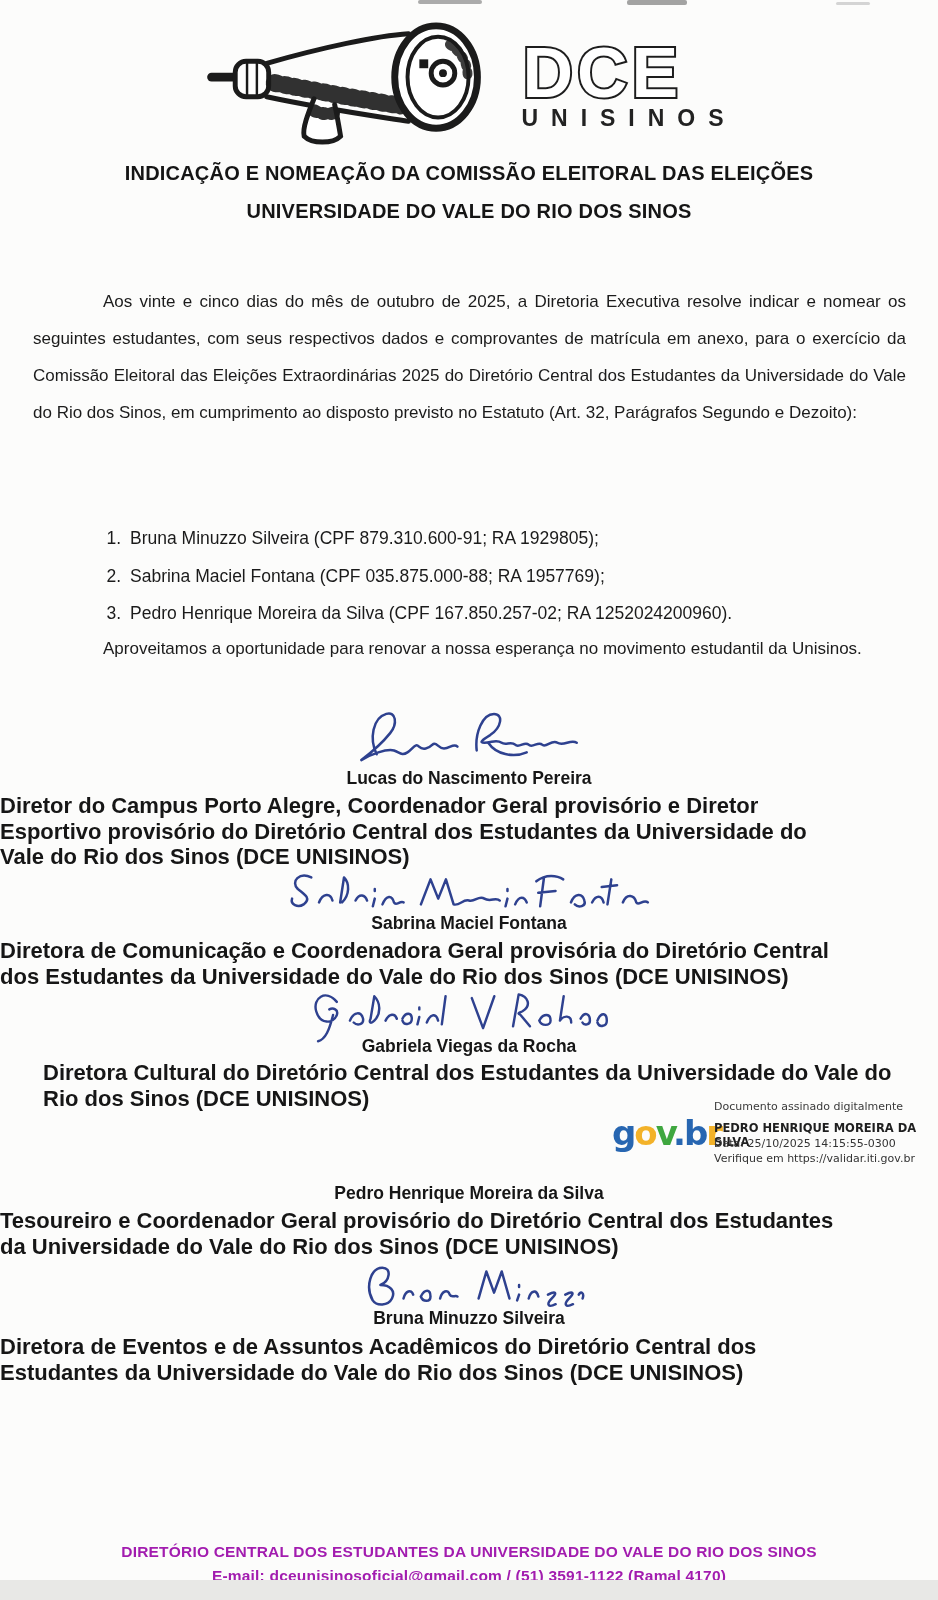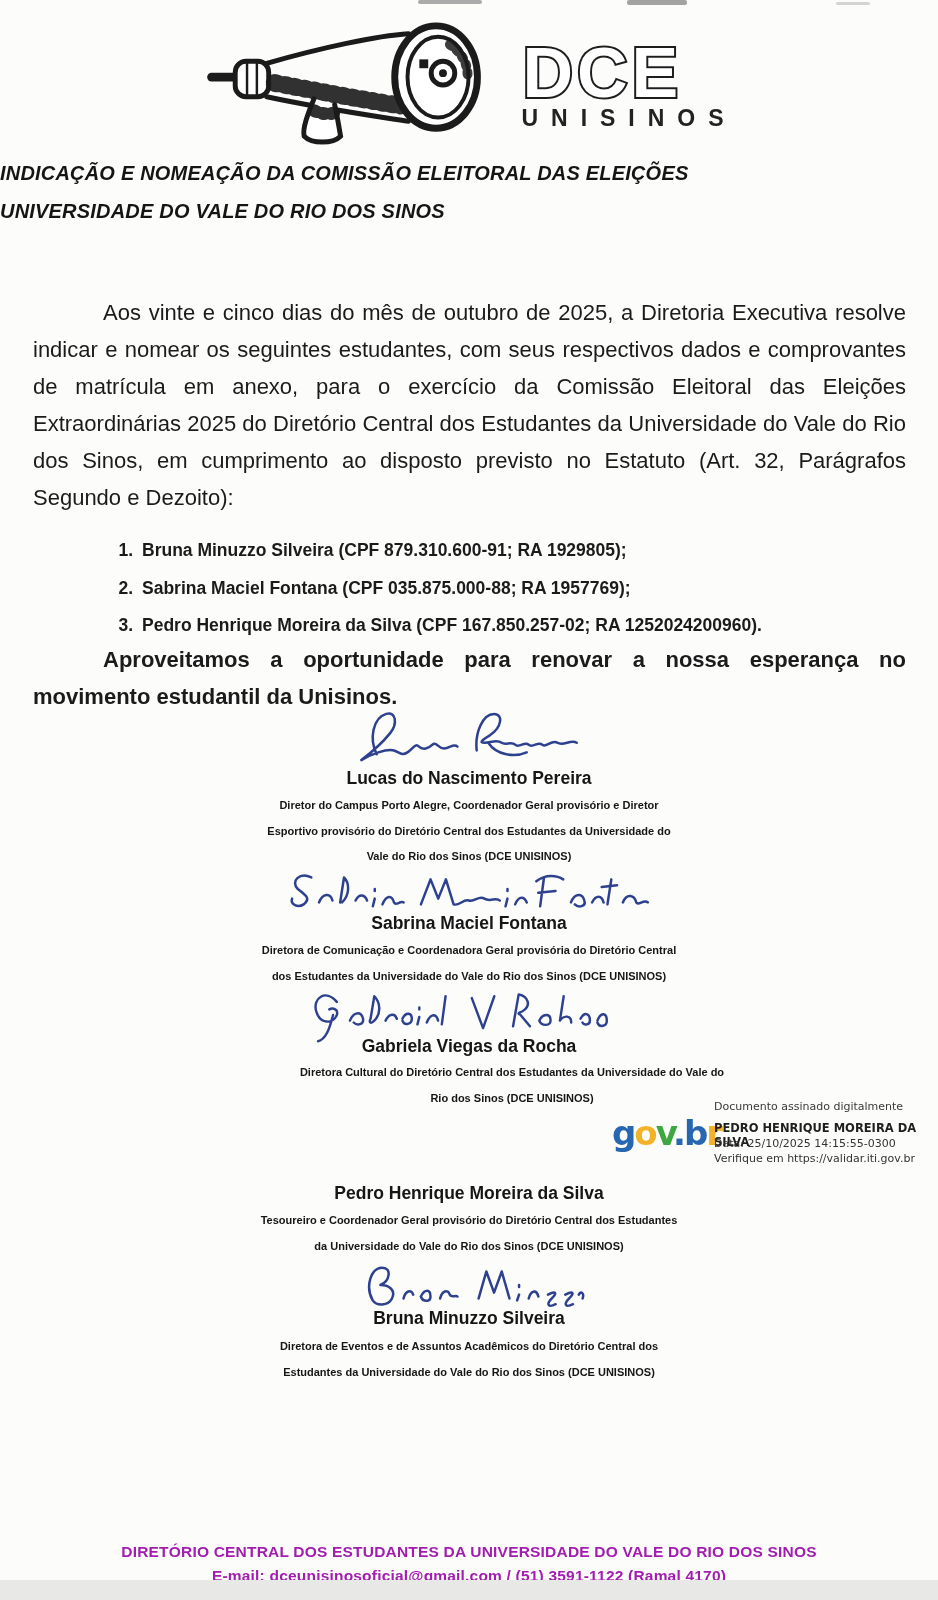--- a/index.html
+++ b/index.html
@@ -10,32 +10,32 @@
   }
   .abs{position:absolute;}
   .cx{left:50%;transform:translateX(-50%);}
 
   
   .logo-row{top:18px;display:flex;align-items:center;gap:14px;}
   .brand-col{display:flex;flex-direction:column;align-items:center;}
   .brand-sub{font-size:23px;font-weight:700;letter-spacing:13px;color:#222;margin-top:-6px;text-indent:6px;}
 
   
-  .doc-title{top:154px;width:100%;text-align:left;font-weight:700;font-size:20px;line-height:38px;color:#151515;letter-spacing:.2px;font-style:italic;}
+  .doc-title{top:154px;width:100%;text-align:center;font-weight:700;font-size:20px;line-height:38px;color:#151515;letter-spacing:.2px;}
 
   
-  .para{left:33px;right:32px;text-align:justify;font-size:22px;line-height:37px;text-indent:70px;color:#1b1b1b;margin-top:11px;}
+  .para{left:33px;right:32px;text-align:justify;font-size:17px;line-height:37px;text-indent:70px;color:#1b1b1b;}
   .list-wrap{left:96px;right:60px;font-size:17.5px;line-height:37.5px;color:#1b1b1b;}
-  .list-wrap ol{margin:12px;padding-left:30px;font-weight:bold;}
+  .list-wrap ol{margin:0;padding-left:30px;}
   .list-wrap li{padding-left:4px;}
 
   
   .sig-ink path{fill:none;stroke:#2e418f;stroke-width:2.6;stroke-linecap:round;stroke-linejoin:round;}
   .sig-name{width:100%;text-align:center;font-weight:700;font-size:17.5px;color:#161616;}
-  .sig-roles{width:100%;text-align:center;font-weight:700;font-size:11px;line-height:25.5px;color:#161616;}
+  .sig-roles{width:100%;font-weight:700;font-size:22px;line-height:25.5px;color:#161616;}
 
   
   .stamp{top:1100px;left:598px;width:342px;height:72px;font-family:"DejaVu Sans",sans-serif;}
   .stamp-header{top:0;left:116px;font-size:11px;color:#3a3a3a;}
   .govbr{top:16px;left:14px;font-weight:800;font-size:34px;letter-spacing:-2px;line-height:1;}
   .stamp-signer{top:21px;left:116px;font-size:11.5px;font-weight:700;color:#1f1f1f;}
   .stamp-date{top:37px;left:116px;font-size:11px;color:#333;}
   .stamp-verify{top:52px;left:116px;font-size:11px;color:#333;}
 
   
@@ -87,21 +87,21 @@
   <div class="abs para" style="top:283px;">Aos vinte e cinco dias do mês de outubro de 2025, a Diretoria Executiva resolve indicar e nomear os seguintes estudantes, com seus respectivos dados e comprovantes de matrícula em anexo, para o exercício da Comissão Eleitoral das Eleições Extraordinárias 2025 do Diretório Central dos Estudantes da Universidade do Vale do Rio dos Sinos, em cumprimento ao disposto previsto no Estatuto (Art. 32, Parágrafos Segundo e Dezoito):</div>
 
   <div class="abs list-wrap" style="top:520px;">
     <ol>
       <li>Bruna Minuzzo Silveira (CPF 879.310.600-91; RA 1929805);</li>
       <li>Sabrina Maciel Fontana (CPF 035.875.000-88; RA 1957769);</li>
       <li>Pedro Henrique Moreira da Silva (CPF 167.850.257-02; RA 1252024200960).</li>
     </ol>
   </div>
 
-  <div class="abs para" style="top:630px;font-weight:bold;">Aproveitamos a oportunidade para renovar a nossa esperança no movimento estudantil da Unisinos.</div>
+  <div class="abs para" style="top:630px;">Aproveitamos a oportunidade para renovar a nossa esperança no movimento estudantil da Unisinos.</div>
 
   <svg class="abs cx sig-ink" style="top:706px;" width="250" height="62" viewBox="0 0 260 64" aria-label="Lucas Pereira">
     <path d="M34,50 C26,34 30,12 44,8 C54,5 56,18 48,28 C40,38 26,50 18,56 C28,50 44,44 52,46 C58,48 60,52 66,48 C72,44 74,38 78,42 C82,46 88,44 92,40 C96,36 98,44 104,44 C110,44 114,38 118,42"></path>
     <path d="M138,46 C136,28 144,8 156,8 C166,8 164,22 152,30 C144,35 140,38 146,38 C154,38 158,34 164,38 C168,41 174,36 178,40 C182,44 188,36 192,40 C196,44 202,36 206,40 C210,44 216,34 222,38 C228,42 236,34 242,38"></path>
     <path d="M150,38 C158,50 176,54 190,48"></path>
   </svg>
   <div class="abs sig-name" style="top:768px;">Lucas do Nascimento Pereira</div>
   <div class="abs sig-roles" style="top:793px;">
     <div>Diretor do Campus Porto Alegre, Coordenador Geral provisório e Diretor</div>
     <div>Esportivo provisório do Diretório Central dos Estudantes da Universidade do</div>

